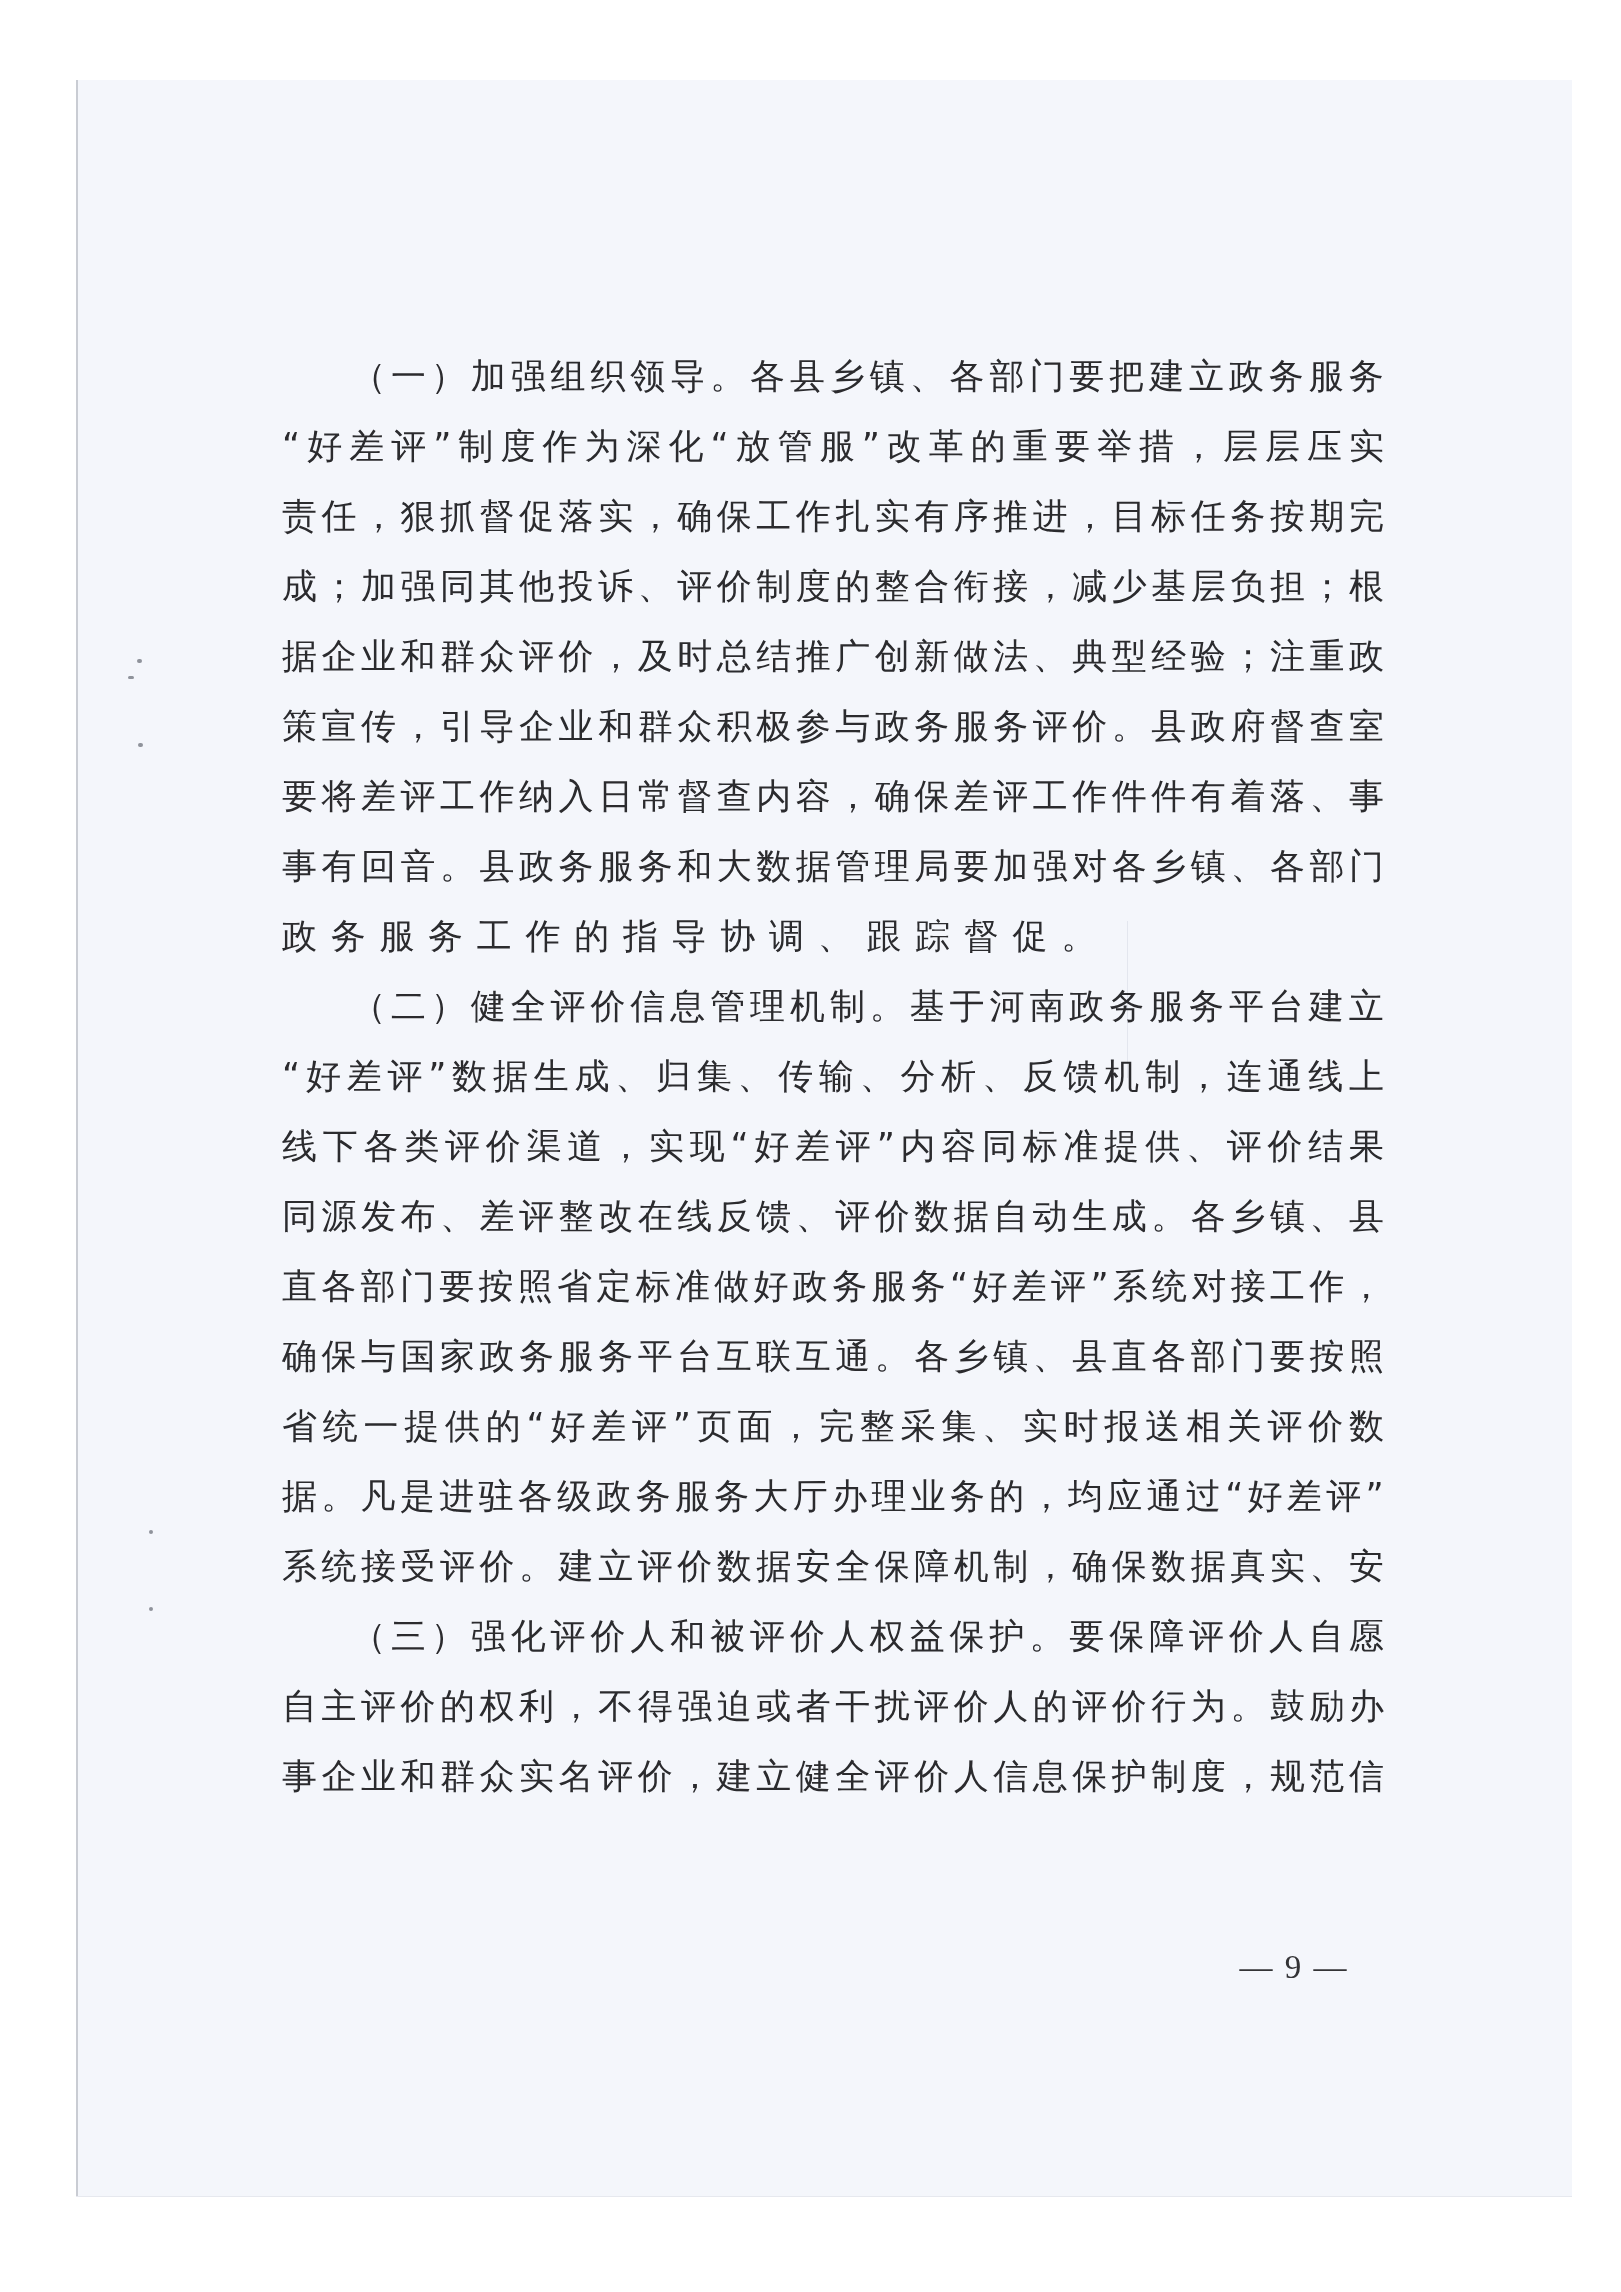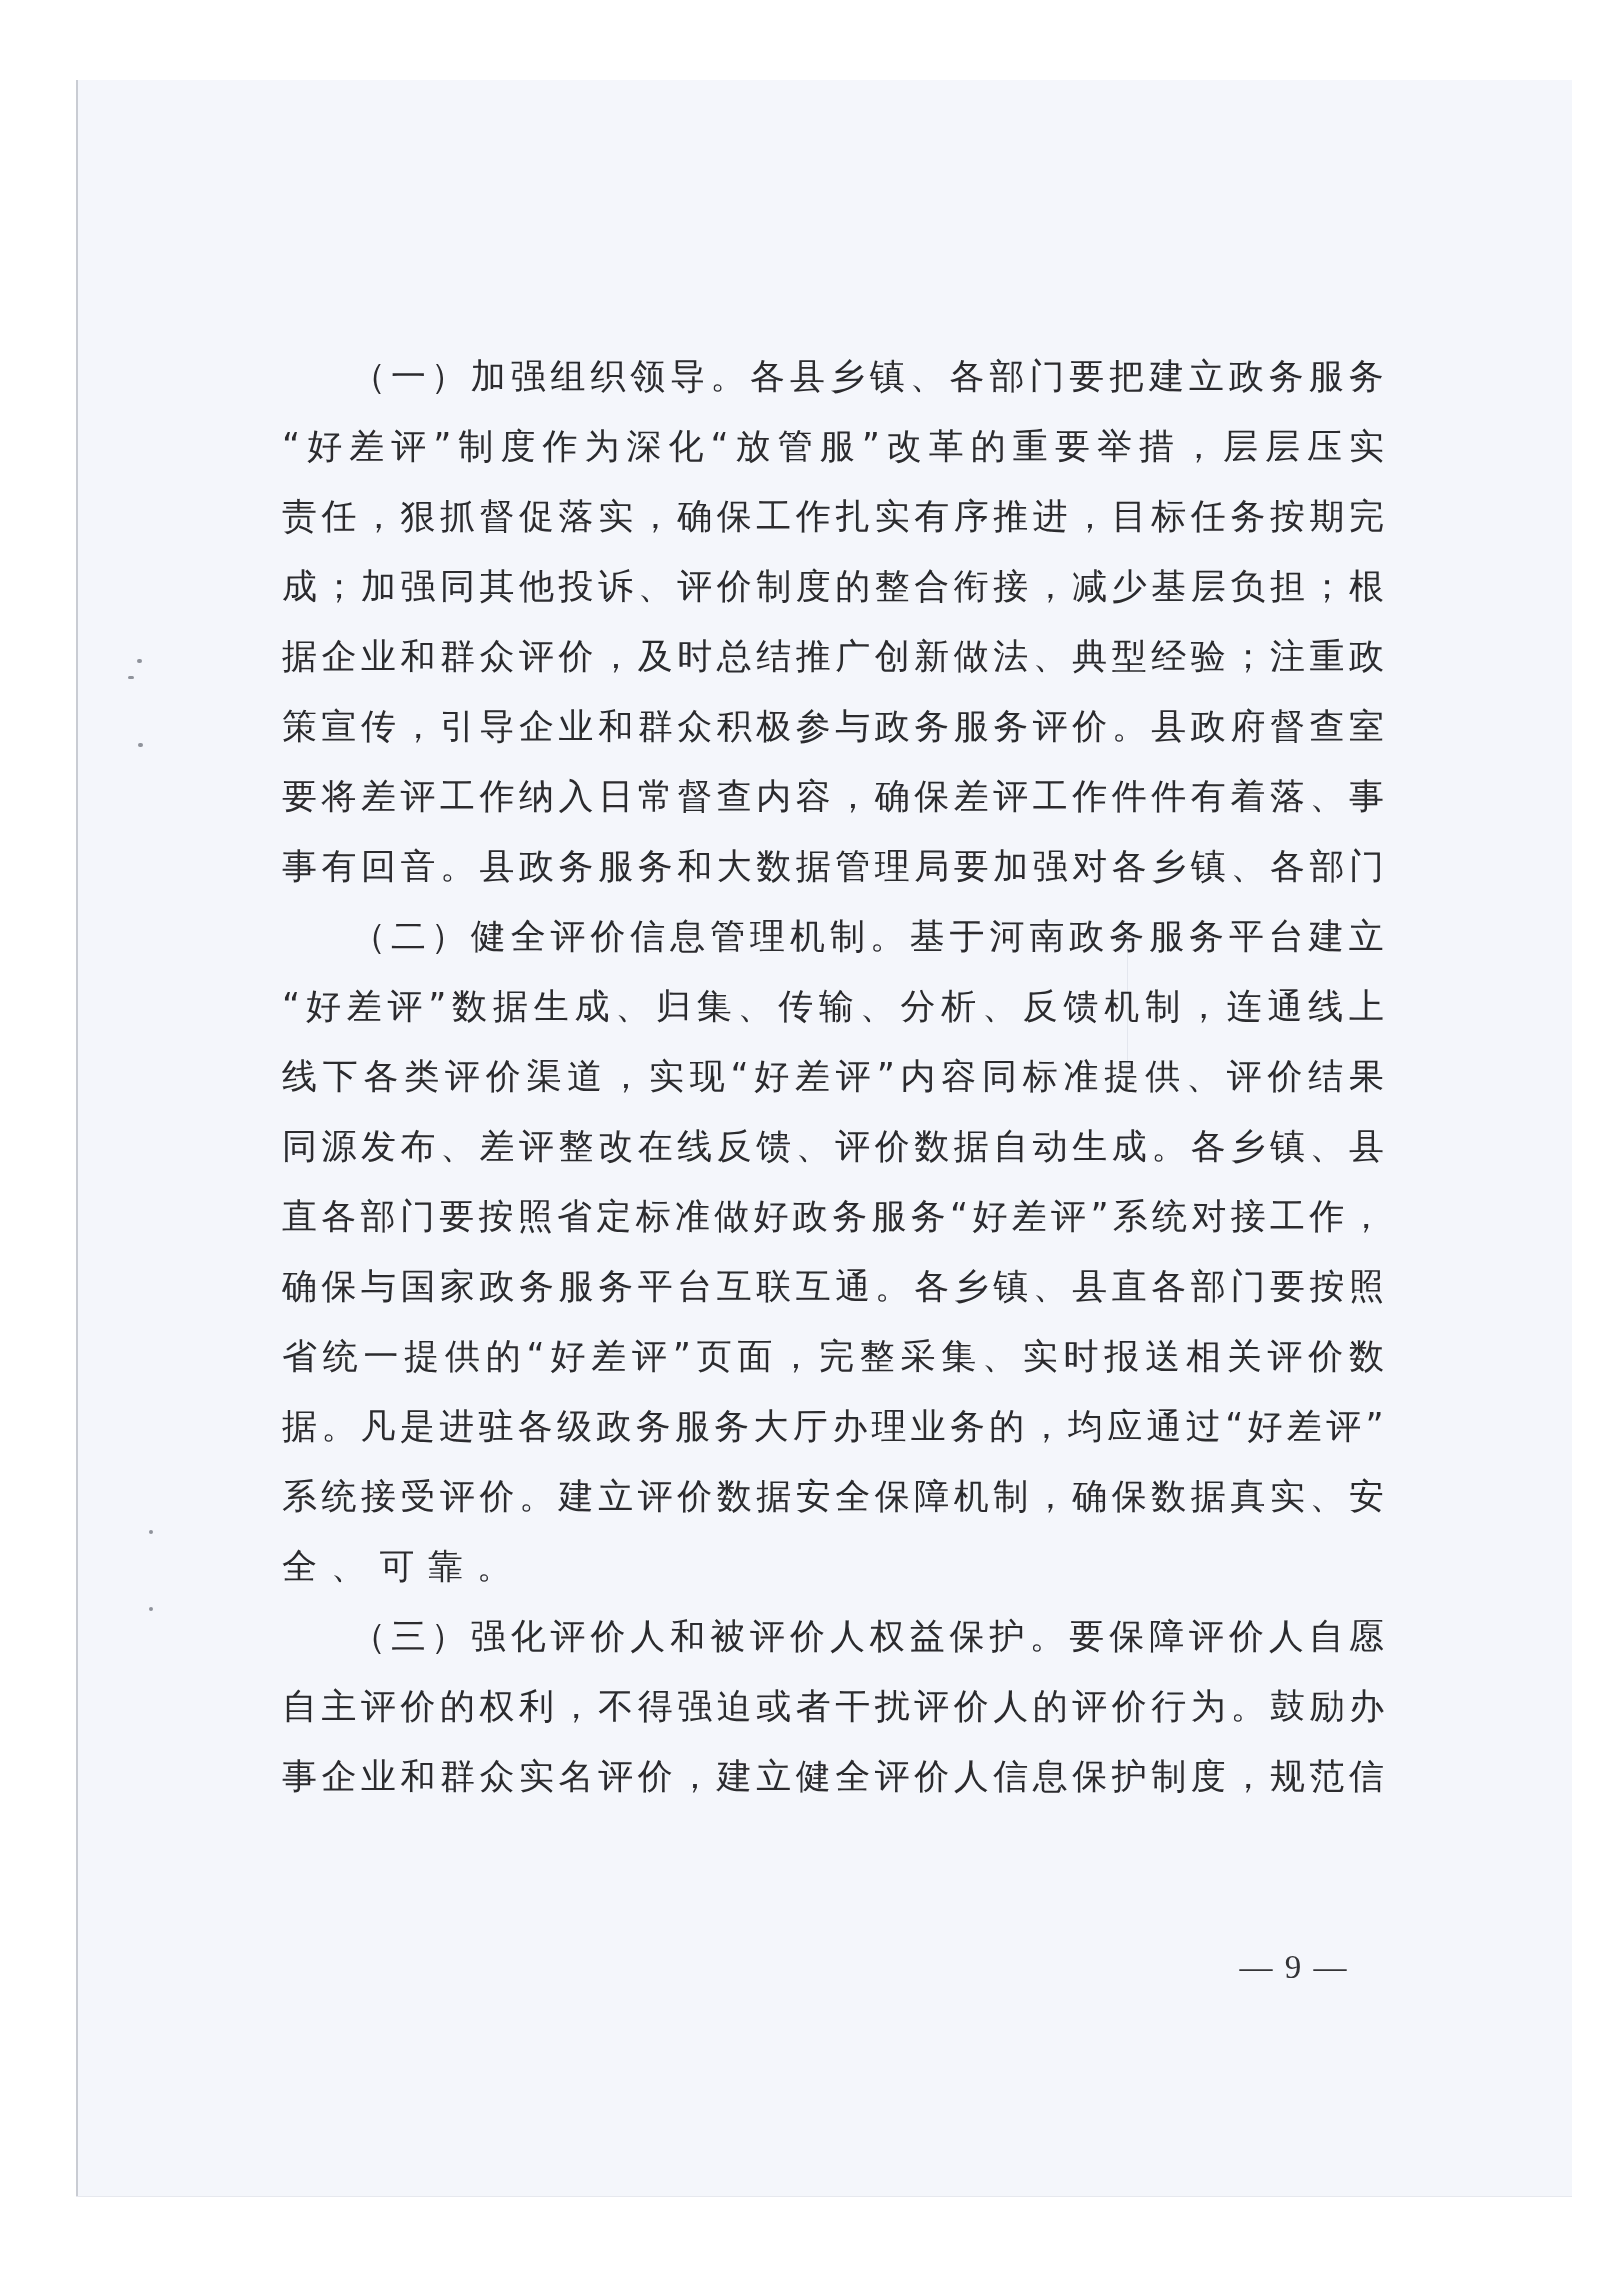--- a/index.html
+++ b/index.html
@@ -325,20 +325,21 @@
       <span class="ch">强</span>
       <span class="ch">对</span>
       <span class="ch">各</span>
       <span class="ch">乡</span>
       <span class="ch">镇</span>
       <span class="ch">、</span>
       <span class="ch">各</span>
       <span class="ch">部</span>
       <span class="ch">门</span>
     </div>
+    <div class="line last">政务服务工作的指导协调、跟踪督促。</div>
     <div class="line indent">
       <span class="ch">（</span>
       <span class="ch">二</span>
       <span class="ch">）</span>
       <span class="ch">健</span>
       <span class="ch">全</span>
       <span class="ch">评</span>
       <span class="ch">价</span>
       <span class="ch">信</span>
       <span class="ch">息</span>
@@ -595,21 +596,20 @@
       <span class="ch">，</span>
       <span class="ch">确</span>
       <span class="ch">保</span>
       <span class="ch">数</span>
       <span class="ch">据</span>
       <span class="ch">真</span>
       <span class="ch">实</span>
       <span class="ch">、</span>
       <span class="ch">安</span>
     </div>
-    <div class="line last">全、可靠。</div>
     <div class="line indent">
       <span class="ch">（</span>
       <span class="ch">三</span>
       <span class="ch">）</span>
       <span class="ch">强</span>
       <span class="ch">化</span>
       <span class="ch">评</span>
       <span class="ch">价</span>
       <span class="ch">人</span>
       <span class="ch">和</span>

